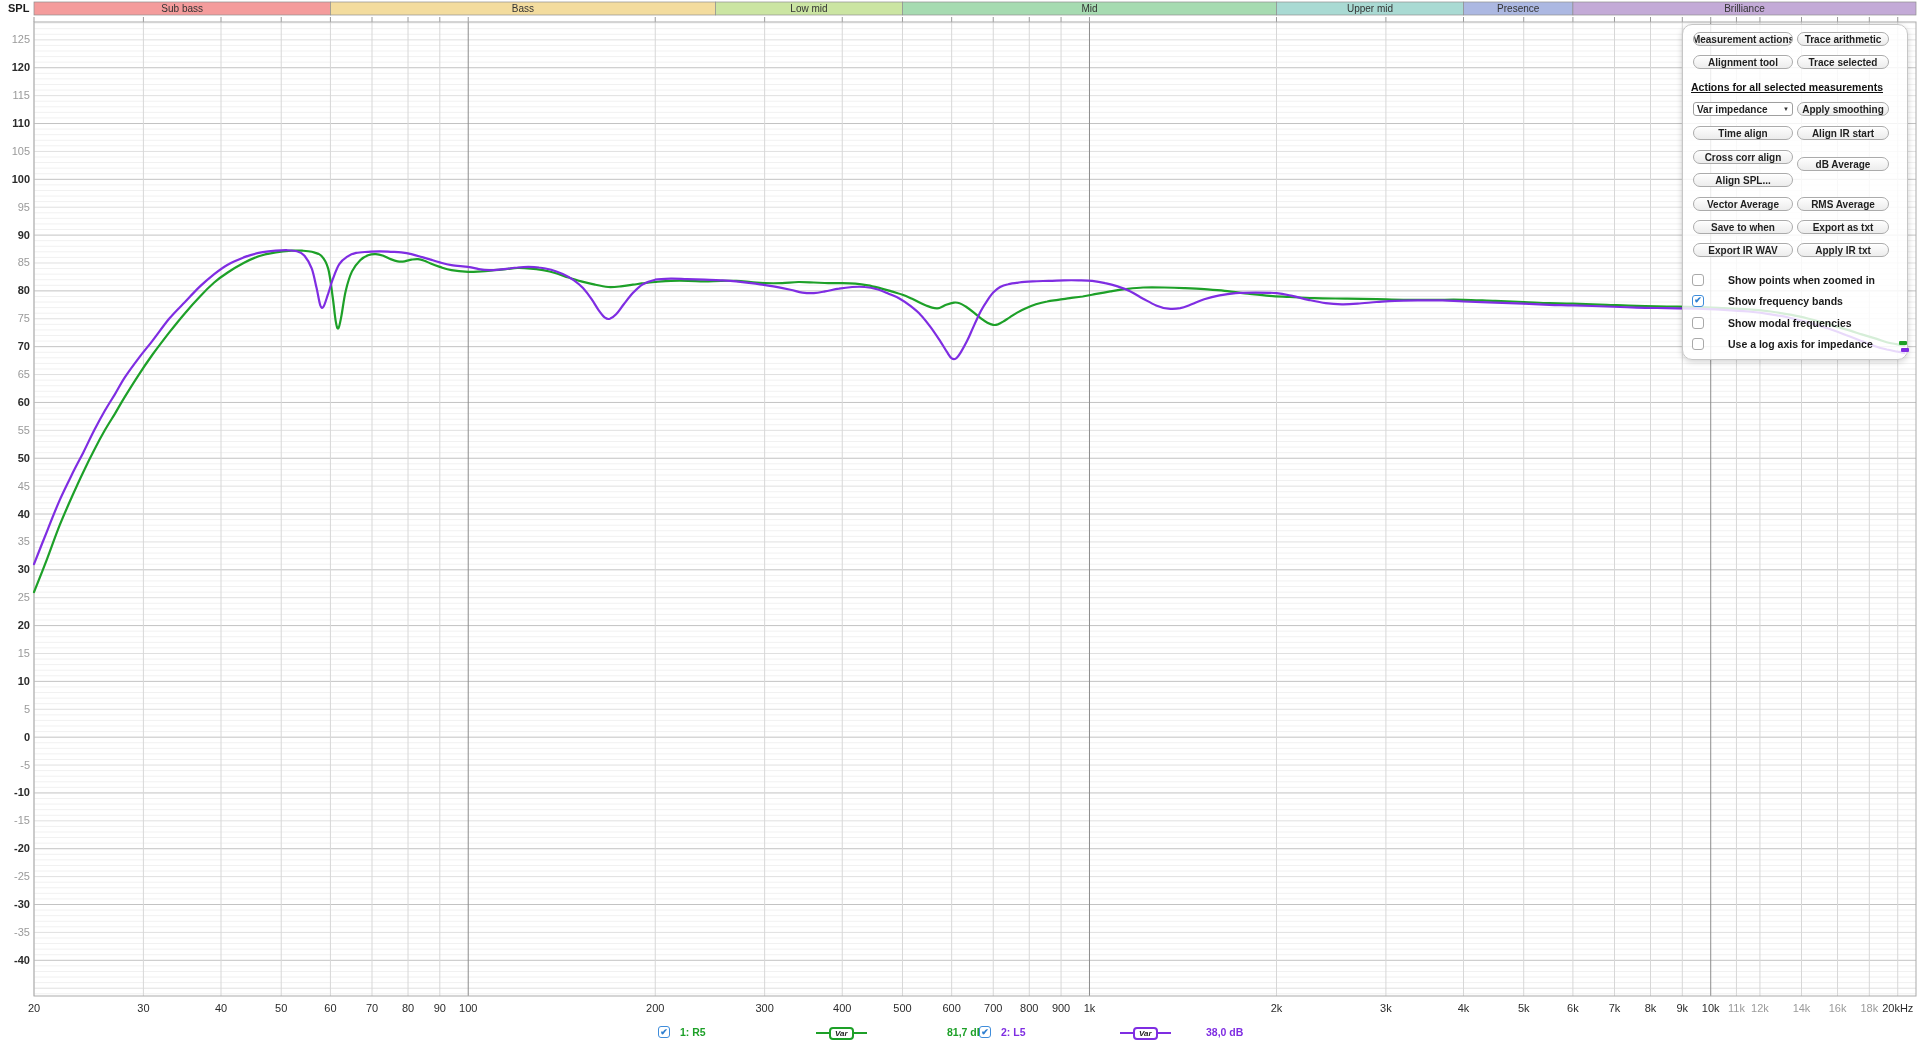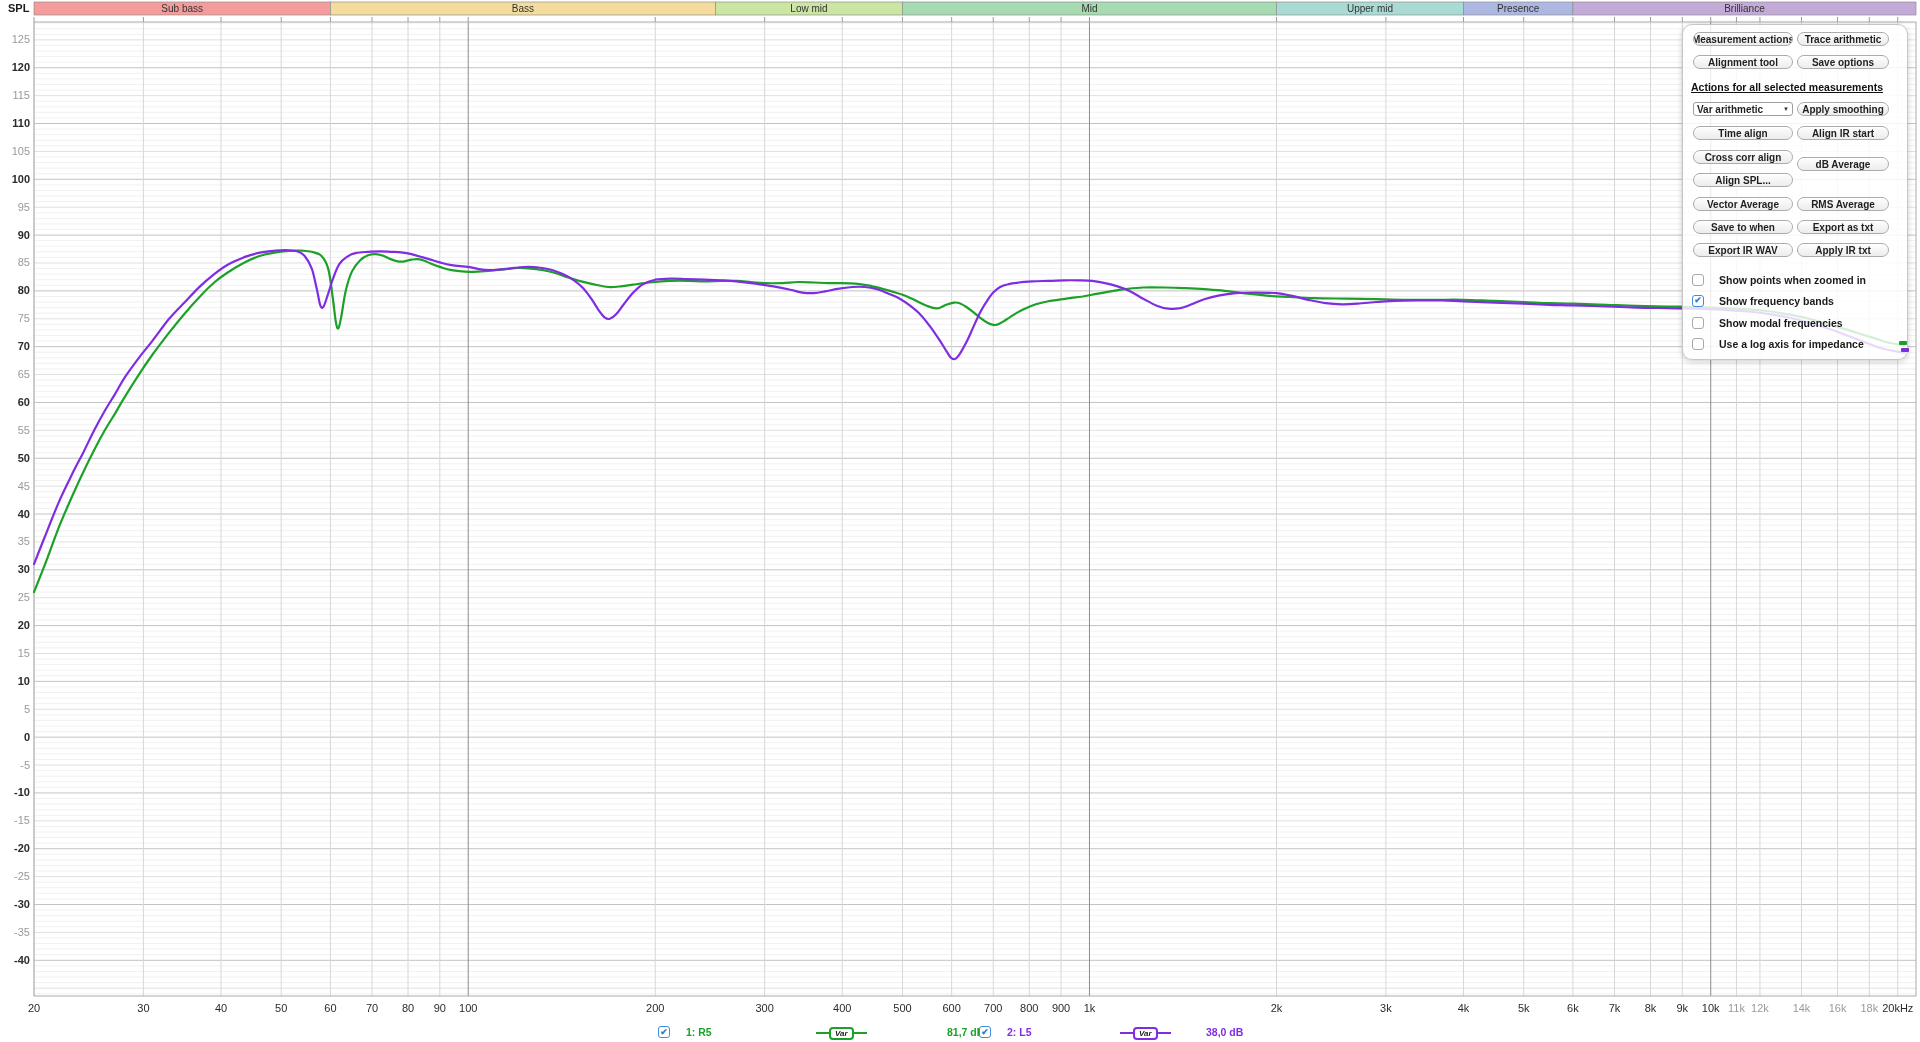--- a/index.html
+++ b/index.html
@@ -36,25 +36,25 @@
   }
   .combo .arrow{margin-left:auto;font-size:6px;color:#333;}
   .cbrow{position:absolute;left:9px;display:flex;align-items:center;height:13px;}
   .cb{
     width:12px;height:12px;box-sizing:border-box;background:#fff;
     border:1.5px solid #a9a9a9;border-radius:3px;
     display:flex;align-items:center;justify-content:center;
     font-size:9px;line-height:1;color:transparent;flex:none;
   }
   .cb.on{border-color:#3f8ddb;color:#2f7fd0;font-weight:700;}
-  .cbrow .cblabel{margin-left:15px;font-size:10.5px;font-weight:700;color:#1a1a1a;white-space:nowrap;}
+  .cbrow .cblabel{margin-left:24px;font-size:10.5px;font-weight:700;color:#1a1a1a;white-space:nowrap;}
   
   .legend{position:absolute;left:0;top:1024px;width:1920px;height:18px;z-index:3;}
   .lgroup{position:absolute;display:flex;align-items:center;height:16px;}
-  .lname{margin-left:16px;font-size:10.5px;font-weight:700;white-space:nowrap;}
+  .lname{margin-left:10px;font-size:10.5px;font-weight:700;white-space:nowrap;}
   .varwrap{display:flex;align-items:center;font-style:italic;}
   .varline{width:13px;height:2px;}
   .varbox{
     height:13px;box-sizing:border-box;border:2px solid;border-radius:4px;background:#fff;
     display:flex;align-items:center;justify-content:center;
     font-size:8px;font-weight:700;color:#222;padding:0 4px;
   }
   .lvl{position:absolute;font-size:10.5px;font-weight:700;white-space:nowrap;}
   .endmark{position:absolute;width:8px;height:4px;z-index:6;border-radius:1px;}
 </style>
@@ -395,26 +395,26 @@
       <text x="1897.7453734284468" y="1012" text-anchor="middle" font-size="11" fill="#2b2b2b" font-family="&quot;Liberation Sans&quot;,sans-serif">20kHz</text>
     </g>
     <path d="M34.0 592.1C36.2 586.5 42.9 569.8 47.2 558.6C51.4 547.5 55.6 535.4 59.7 525.2C63.8 515.0 67.8 506.1 71.7 497.3C75.6 488.5 79.4 480.1 83.2 472.2C86.9 464.3 90.6 456.8 94.2 449.9C97.8 442.9 101.3 436.4 104.8 430.3C108.2 424.3 111.6 419.2 115.0 413.6C118.3 408.0 120.8 403.4 124.8 396.9C128.8 390.4 134.3 381.5 138.9 374.6C143.4 367.6 147.2 362.0 152.2 355.0C157.3 348.1 163.7 339.7 169.1 332.7C174.6 325.7 179.8 319.2 185.0 313.2C190.1 307.2 195.1 301.6 200.0 296.5C204.8 291.3 209.6 286.5 214.2 282.5C218.8 278.5 222.8 275.7 227.7 272.5C232.6 269.2 238.5 265.7 243.6 263.0C248.8 260.3 253.4 258.1 258.7 256.3C264.1 254.5 270.3 253.3 275.8 252.4C281.3 251.5 287.4 251.0 291.8 250.7C296.2 250.4 298.7 250.5 302.0 250.7C305.3 250.9 308.6 251.0 311.8 251.8C315.0 252.7 318.5 252.9 321.3 255.7C324.0 258.5 326.3 261.8 328.2 268.6C330.1 275.4 331.4 287.6 332.6 296.5C333.9 305.3 334.8 316.3 335.8 321.6C336.7 326.9 337.4 329.2 338.4 328.3C339.3 327.3 340.2 322.2 341.4 316.0C342.6 309.8 343.9 298.3 345.7 290.9C347.5 283.4 349.6 276.5 352.0 271.4C354.4 266.2 357.5 262.9 360.2 260.2C362.9 257.5 365.5 256.2 368.1 255.2C370.7 254.2 373.3 254.0 375.8 254.1C378.4 254.2 380.9 254.9 383.3 255.7C385.8 256.6 388.2 258.2 390.6 259.1C393.0 260.0 395.4 260.9 397.7 261.3C400.1 261.7 402.4 261.6 404.6 261.3C406.9 261.0 409.2 260.0 411.4 259.6C413.6 259.3 415.8 258.9 418.0 259.1C420.1 259.3 422.3 260.0 424.4 260.8C426.5 261.5 428.1 262.5 430.7 263.5C433.2 264.6 436.3 265.8 439.8 266.9C443.3 268.0 446.8 269.4 451.5 270.2C456.3 271.1 463.3 271.7 468.2 271.9C473.2 272.1 477.1 271.6 481.4 271.4C485.7 271.1 489.9 270.6 493.9 270.2C498.0 269.9 502.0 269.5 505.9 269.1C509.9 268.8 513.3 268.1 517.4 268.0C521.5 267.9 526.3 268.2 530.6 268.6C534.9 268.9 539.0 269.5 543.1 270.2C547.2 271.0 550.9 271.8 555.1 273.0C559.4 274.2 564.1 276.1 568.5 277.5C572.8 278.9 576.8 280.2 581.2 281.4C585.6 282.6 590.5 283.8 595.0 284.7C599.5 285.7 603.9 286.7 608.2 287.0C612.5 287.3 616.7 286.8 620.8 286.4C624.8 286.0 628.8 285.3 632.8 284.7C636.7 284.2 640.5 283.5 644.2 283.1C648.0 282.6 650.8 282.3 655.2 282.0C659.7 281.6 665.5 281.0 671.0 280.8C676.5 280.7 682.6 280.7 688.2 280.8C693.8 280.9 699.0 281.4 704.4 281.4C709.9 281.4 715.5 280.9 720.8 280.8C726.1 280.7 731.2 280.7 736.2 280.8C741.2 281.0 746.1 281.6 750.8 282.0C755.5 282.3 759.4 282.9 764.6 283.1C769.9 283.3 776.4 283.3 782.1 283.1C787.7 282.9 793.1 282.0 798.4 282.0C803.7 281.9 808.8 282.3 813.8 282.5C818.8 282.7 823.7 283.0 828.4 283.1C833.2 283.2 837.8 283.0 842.3 283.1C846.8 283.2 851.1 283.3 855.4 283.6C859.7 284.0 863.9 284.6 868.0 285.3C872.1 286.0 876.1 287.1 880.0 288.1C883.9 289.1 887.7 290.3 891.5 291.4C895.2 292.6 898.9 293.5 902.5 294.8C906.1 296.1 909.6 297.7 913.1 299.2C916.5 300.8 920.1 302.9 923.2 304.3C926.4 305.7 929.5 307.0 932.1 307.6C934.7 308.3 936.4 308.6 938.8 308.2C941.1 307.7 943.7 305.8 946.2 304.8C948.7 303.9 951.7 302.9 953.9 302.6C956.1 302.3 957.7 302.5 959.6 303.2C961.6 303.8 963.4 305.0 965.7 306.5C967.9 308.0 970.8 310.1 973.3 312.1C975.7 314.0 978.3 316.4 980.6 318.2C983.0 320.0 985.3 321.6 987.4 322.7C989.5 323.8 991.5 324.6 993.2 324.9C995.0 325.2 996.2 324.9 997.8 324.4C999.5 323.8 1001.1 322.8 1003.1 321.6C1005.1 320.4 1007.7 318.6 1010.1 317.1C1012.4 315.6 1014.6 314.1 1017.2 312.6C1019.8 311.2 1022.8 309.6 1025.9 308.2C1029.0 306.8 1032.4 305.4 1035.9 304.3C1039.5 303.2 1043.5 302.2 1047.2 301.5C1050.9 300.7 1054.3 300.4 1058.0 299.8C1061.8 299.2 1065.8 298.7 1069.9 298.1C1074.0 297.6 1078.5 297.1 1082.7 296.5C1086.8 295.8 1090.2 295.1 1094.8 294.2C1099.4 293.4 1105.2 292.3 1110.2 291.4C1115.2 290.6 1119.4 289.9 1124.8 289.2C1130.3 288.6 1136.5 287.8 1143.1 287.5C1149.7 287.3 1157.6 287.4 1164.4 287.5C1171.2 287.6 1177.5 287.8 1184.1 288.1C1190.7 288.4 1197.5 288.7 1204.2 289.2C1211.0 289.7 1217.3 290.1 1224.6 290.9C1231.9 291.6 1240.6 292.8 1248.1 293.7C1255.6 294.5 1262.7 295.3 1269.7 295.9C1276.6 296.5 1282.2 296.6 1289.7 297.0C1297.1 297.4 1304.6 297.9 1314.2 298.1C1323.8 298.4 1336.9 298.5 1347.3 298.7C1357.7 298.9 1367.4 299.1 1376.7 299.2C1386.1 299.4 1393.6 299.7 1403.3 299.8C1413.0 299.9 1425.1 299.8 1435.1 299.8C1445.1 299.8 1453.5 299.6 1463.5 299.8C1473.5 300.0 1485.3 300.6 1495.3 300.9C1505.3 301.3 1514.7 301.7 1523.7 302.0C1532.7 302.4 1541.2 302.9 1549.4 303.2C1557.6 303.4 1563.4 303.4 1572.9 303.7C1582.4 304.0 1596.0 304.5 1606.7 304.8C1617.3 305.2 1626.7 305.7 1636.7 305.9C1646.7 306.2 1656.8 306.3 1666.9 306.5C1676.9 306.7 1687.4 306.8 1696.9 307.1C1706.4 307.3 1715.3 307.8 1723.9 308.2C1732.5 308.5 1740.6 308.7 1748.4 309.3C1756.3 309.8 1763.7 310.6 1770.9 311.5C1778.1 312.5 1785.0 313.6 1791.7 314.9C1798.4 316.2 1804.8 317.8 1811.0 319.3C1817.2 320.9 1823.2 322.7 1829.0 324.4C1834.8 326.0 1840.4 327.7 1845.8 329.4C1851.3 331.0 1856.6 332.8 1861.7 334.4C1866.9 336.0 1872.5 337.6 1876.7 338.9C1880.9 340.2 1883.2 341.3 1886.7 342.2C1890.2 343.1 1894.8 343.9 1897.7 344.4C1900.7 345.0 1903.3 345.4 1904.4 345.6" fill="none" stroke="#1da028" stroke-width="2.2" stroke-linejoin="round" stroke-linecap="round"></path>
     <path d="M34.0 564.2C36.2 558.6 42.9 541.4 47.2 530.8C51.4 520.1 55.6 509.4 59.7 500.1C63.8 490.8 67.8 482.9 71.7 475.0C75.6 467.1 79.4 460.1 83.2 452.7C86.9 445.2 90.6 437.3 94.2 430.3C97.8 423.4 101.3 416.9 104.8 410.8C108.2 404.8 111.6 399.7 115.0 394.1C118.3 388.5 120.8 383.4 124.8 377.3C128.8 371.3 134.3 363.9 138.9 357.8C143.4 351.8 147.2 347.6 152.2 341.1C157.3 334.6 163.7 325.3 169.1 318.8C174.6 312.3 179.8 307.4 185.0 302.0C190.1 296.6 195.1 291.1 200.0 286.4C204.8 281.8 209.6 277.8 214.2 274.1C218.8 270.5 222.8 267.5 227.7 264.7C232.6 261.9 238.5 259.4 243.6 257.4C248.8 255.5 253.4 254.1 258.7 252.9C264.1 251.8 271.1 251.2 275.8 250.7C280.4 250.3 283.0 250.1 286.6 250.2C290.1 250.3 294.0 250.3 296.9 251.3C299.9 252.2 302.0 252.9 304.5 255.7C306.9 258.6 309.8 263.2 311.8 268.6C313.8 274.0 315.1 282.0 316.6 288.1C318.0 294.2 319.2 302.3 320.3 305.4C321.5 308.5 322.3 308.5 323.6 306.5C324.9 304.5 326.6 298.1 328.2 293.7C329.7 289.2 330.8 284.7 332.6 279.7C334.5 274.8 336.7 268.0 339.3 264.1C341.8 260.2 345.0 258.2 347.8 256.3C350.6 254.4 352.7 253.7 356.1 252.9C359.5 252.2 364.2 252.1 368.1 251.8C372.0 251.6 375.9 251.3 379.6 251.3C383.4 251.3 387.0 251.6 390.6 251.8C394.2 252.0 397.7 252.0 401.2 252.4C404.7 252.8 408.0 253.3 411.4 254.1C414.7 254.8 418.0 255.9 421.2 256.9C424.4 257.8 427.6 258.7 430.7 259.6C433.8 260.6 436.3 261.5 439.8 262.4C443.3 263.4 446.8 264.5 451.5 265.2C456.3 266.0 463.7 266.2 468.2 266.9C472.8 267.5 475.4 268.6 478.8 269.1C482.3 269.7 485.7 270.1 489.0 270.2C492.3 270.3 495.6 270.0 498.8 269.7C502.0 269.4 505.2 268.9 508.3 268.6C511.4 268.2 514.1 267.7 517.4 267.5C520.8 267.2 524.8 266.9 528.4 266.9C532.0 266.9 535.2 267.0 539.0 267.5C542.8 267.9 547.2 268.6 551.2 269.7C555.2 270.8 559.0 272.4 562.8 274.1C566.6 275.9 570.7 278.0 574.0 280.3C577.4 282.6 580.0 284.9 583.0 288.1C585.9 291.3 589.1 295.6 591.6 299.2C594.2 302.9 596.2 306.8 598.4 309.8C600.6 312.9 603.1 316.2 605.0 317.7C606.9 319.1 608.0 319.3 609.8 318.8C611.7 318.2 613.8 316.7 616.1 314.3C618.5 311.9 621.0 307.8 623.8 304.3C626.6 300.7 629.6 296.5 632.8 293.1C635.9 289.8 639.1 286.4 642.8 284.2C646.6 282.0 650.6 280.7 655.2 279.7C659.9 278.8 665.7 278.7 671.0 278.6C676.3 278.5 681.4 279.0 687.0 279.2C692.6 279.4 698.8 279.5 704.4 279.7C710.1 279.9 715.5 280.0 720.8 280.3C726.1 280.6 730.4 280.8 736.2 281.4C742.0 282.0 749.3 282.8 755.5 283.6C761.7 284.5 767.7 285.4 773.5 286.4C779.3 287.4 785.5 288.7 790.4 289.8C795.2 290.8 798.4 292.0 802.4 292.6C806.3 293.1 810.1 293.3 813.8 293.1C817.6 292.9 820.7 292.2 824.9 291.4C829.0 290.7 834.3 289.4 838.9 288.7C843.4 287.9 847.9 287.3 852.2 287.0C856.5 286.7 860.8 286.6 864.9 287.0C869.0 287.3 873.1 288.1 877.0 289.2C881.0 290.3 884.8 292.1 888.6 293.7C892.4 295.3 896.1 296.6 899.8 298.7C903.4 300.7 906.9 303.2 910.4 305.9C913.9 308.6 917.4 311.3 920.7 314.9C924.1 318.4 927.4 322.8 930.6 327.1C933.9 331.5 937.4 336.9 940.2 341.1C942.9 345.3 945.2 349.4 947.1 352.2C949.0 355.1 950.2 357.4 951.7 358.4C953.2 359.4 954.6 359.3 956.1 358.4C957.6 357.5 958.7 355.7 960.5 352.8C962.3 349.9 964.8 345.4 967.0 341.1C969.1 336.8 971.0 332.1 973.3 327.1C975.5 322.2 978.3 316.0 980.6 311.5C983.0 307.1 985.3 303.5 987.4 300.4C989.5 297.2 991.1 294.8 993.2 292.6C995.4 290.3 997.6 288.4 1000.1 287.0C1002.6 285.6 1005.1 284.9 1008.2 284.2C1011.4 283.4 1014.9 283.0 1019.0 282.5C1023.0 282.0 1027.7 281.7 1032.6 281.4C1037.6 281.1 1043.6 281.0 1048.8 280.8C1054.0 280.7 1059.1 280.4 1064.0 280.3C1069.0 280.2 1073.8 280.2 1078.5 280.3C1083.2 280.4 1087.7 280.4 1092.2 280.8C1096.6 281.3 1101.0 282.1 1105.2 283.1C1109.4 284.0 1113.6 285.1 1117.6 286.4C1121.7 287.7 1125.3 288.8 1129.5 290.9C1133.8 292.9 1138.7 296.3 1143.1 298.7C1147.6 301.1 1151.9 303.7 1156.1 305.4C1160.3 307.1 1164.4 308.3 1168.4 308.7C1172.5 309.2 1176.4 308.9 1180.3 308.2C1184.1 307.4 1187.6 305.8 1191.6 304.3C1195.6 302.8 1199.5 300.7 1204.2 299.2C1208.9 297.8 1214.4 296.4 1219.6 295.3C1224.9 294.3 1229.8 293.6 1235.8 293.1C1241.8 292.6 1248.7 292.6 1255.5 292.6C1262.2 292.6 1270.4 292.6 1276.5 293.1C1282.6 293.7 1286.9 294.8 1292.2 295.9C1297.5 297.0 1302.7 298.6 1308.3 299.8C1313.9 301.0 1320.1 302.4 1325.7 303.2C1331.3 303.9 1336.7 304.2 1342.0 304.3C1347.3 304.4 1351.7 304.1 1357.5 303.7C1363.3 303.3 1370.5 302.5 1376.7 302.0C1383.0 301.6 1387.6 301.2 1394.7 300.9C1401.9 300.6 1411.7 300.5 1419.7 300.4C1427.6 300.3 1435.2 300.2 1442.5 300.4C1449.8 300.6 1454.7 301.1 1463.5 301.5C1472.3 301.9 1485.3 302.2 1495.3 302.6C1505.3 303.0 1514.7 303.3 1523.7 303.7C1532.7 304.1 1541.2 304.5 1549.4 304.8C1557.6 305.1 1563.4 305.1 1572.9 305.4C1582.4 305.7 1596.0 306.1 1606.7 306.5C1617.3 306.9 1626.7 307.3 1636.7 307.6C1646.7 307.9 1656.8 308.0 1666.9 308.2C1676.9 308.4 1687.4 308.5 1696.9 308.7C1706.4 309.0 1715.3 309.4 1723.9 309.8C1732.5 310.3 1740.6 310.8 1748.4 311.5C1756.3 312.3 1763.7 313.2 1770.9 314.3C1778.1 315.4 1785.0 316.7 1791.7 318.2C1798.4 319.7 1804.8 321.5 1811.0 323.2C1817.2 325.0 1823.2 326.9 1829.0 328.8C1834.8 330.8 1840.4 332.9 1845.8 335.0C1851.3 337.0 1856.6 339.1 1861.7 341.1C1866.9 343.0 1872.5 345.3 1876.7 346.7C1880.9 348.1 1883.2 348.6 1886.7 349.5C1890.2 350.3 1894.8 351.1 1897.7 351.7C1900.7 352.2 1903.3 352.6 1904.4 352.8" fill="none" stroke="#7f2de2" stroke-width="2.2" stroke-linejoin="round" stroke-linecap="round"></path>
   </svg>
 
 <div class="panel">
   <button class="pbtn col1" style="top:7px">Measurement actions</button>
   <button class="pbtn col2" style="top:7px">Trace arithmetic</button>
   <button class="pbtn col1" style="top:30px">Alignment tool</button>
-  <button class="pbtn col2" style="top:30px">Save options</button>
+  <button class="pbtn col2" style="top:30px">Trace selected</button>
 
   <div class="phdr" style="top:56px">Actions for all selected measurements</div>
 
   <div class="combo" style="top:77px">
-    <span>Var arithmetic</span>
+    <span>Var impedance</span>
     <span class="arrow">▼</span>
   </div>
   <button class="pbtn col2" style="top:77px">Apply smoothing</button>
 
   <button class="pbtn col1" style="top:101px">Time align</button>
   <button class="pbtn col2" style="top:101px">Align IR start</button>
   <button class="pbtn col1" style="top:125px">Cross corr align</button>
   <button class="pbtn col1" style="top:148px">Align SPL...</button>
   <button class="pbtn col2" style="top:132px">dB Average</button>
   <button class="pbtn col1" style="top:172px">Vector Average</button>

